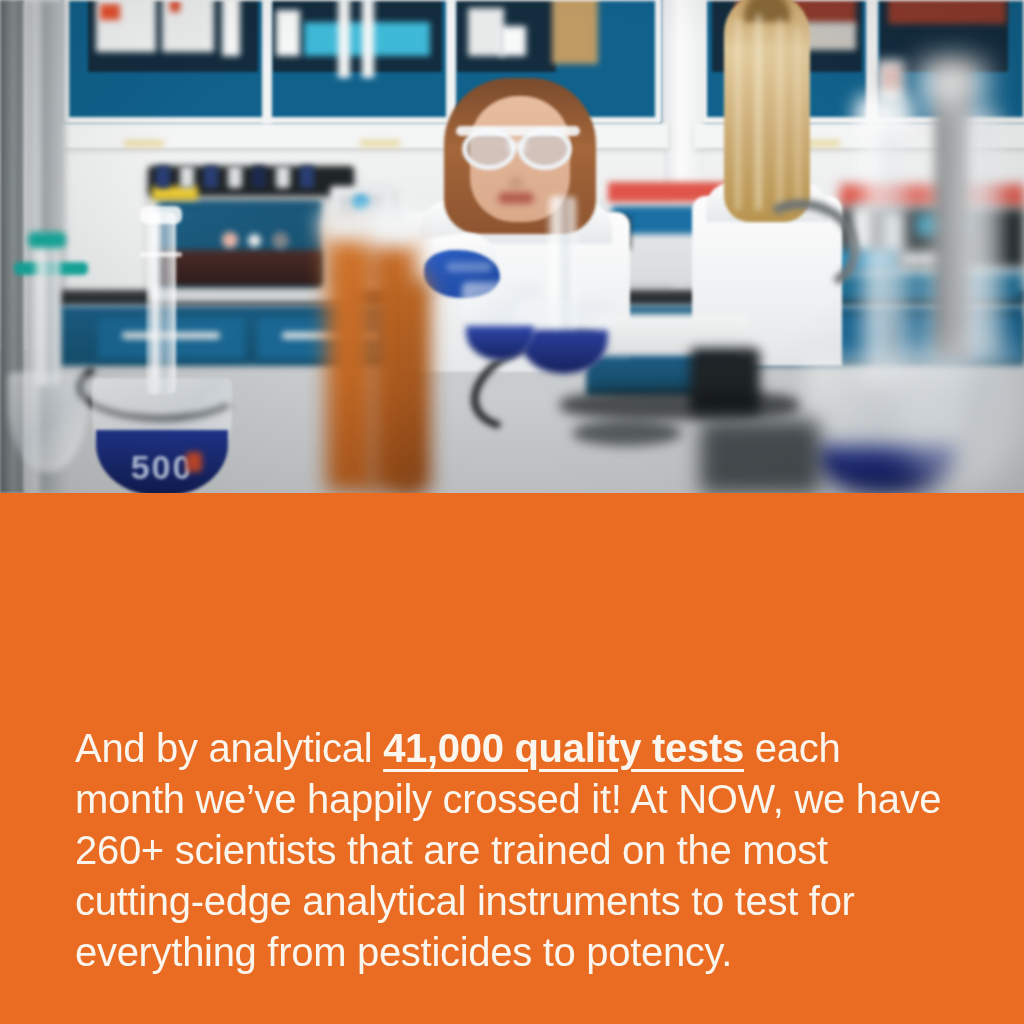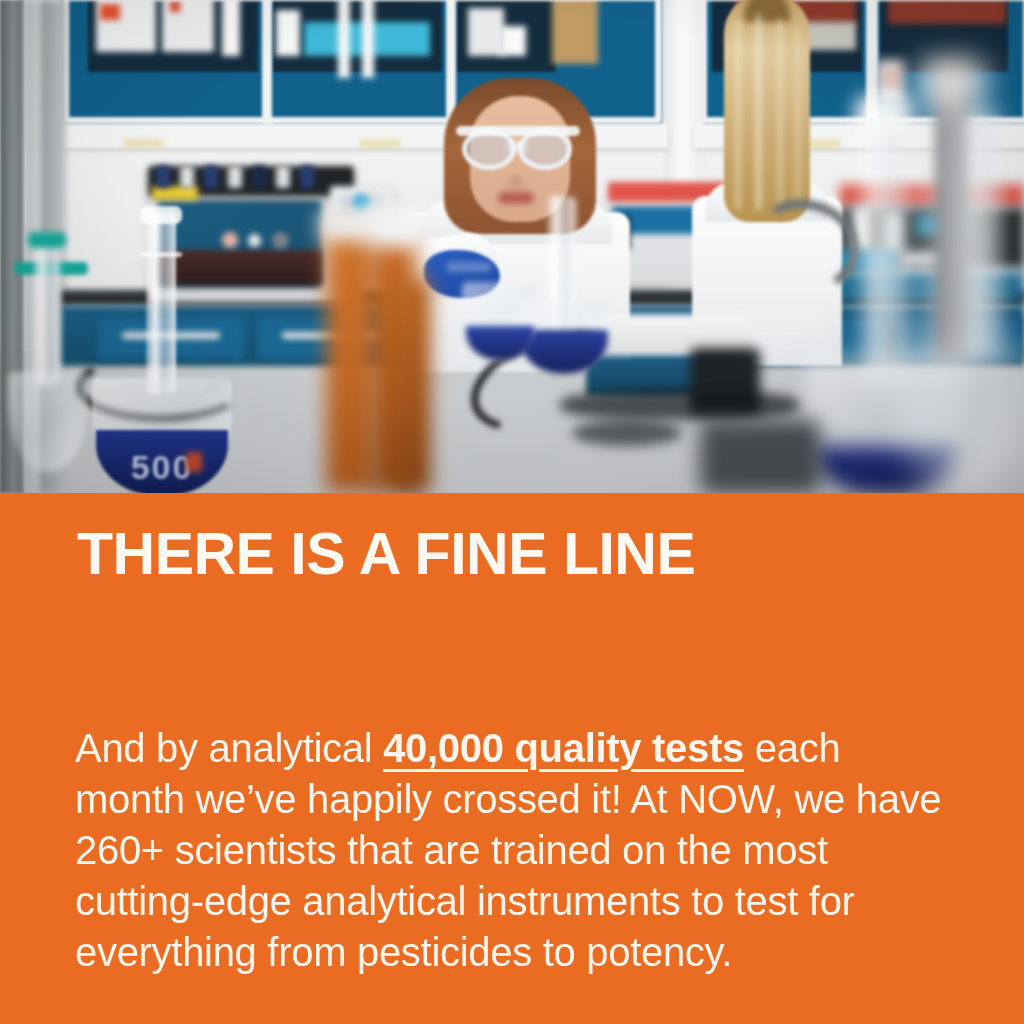--- a/index.html
+++ b/index.html
@@ -321,20 +321,19 @@
     <div class="ph flask-neck blur4" style="left:960px;top:110px;width:40px;height:250px;"></div>
 
     <div class="ph blur4" style="left:700px;top:420px;width:120px;height:74px;background:rgba(40,46,50,.8);border-radius:8px;"></div>
 
     <div id="photo-vignette"></div>
   </div>
 
   <div id="panel">
 
     <h1 id="headline">
-      <span class="hl-line">THERE IS A FINE LINE</span>
     </h1>
 
-    <p id="body-copy"><span>And by analytical </span><span class="hl-strong">40,000 quality tests</span><span> each month we’ve happily crossed it! At NOW, we have 260+ scientists that are trained on the most cutting-edge analytical instruments to test for everything from pesticides to potency.</span></p>
+    <p id="body-copy"><span>And by analytical </span><span class="hl-strong">41,000 quality tests</span><span> each month we’ve happily crossed it! At NOW, we have 260+ scientists that are trained on the most cutting-edge analytical instruments to test for everything from pesticides to potency.</span></p>
 
   </div>
 
 </div>
 
 </body></html>

